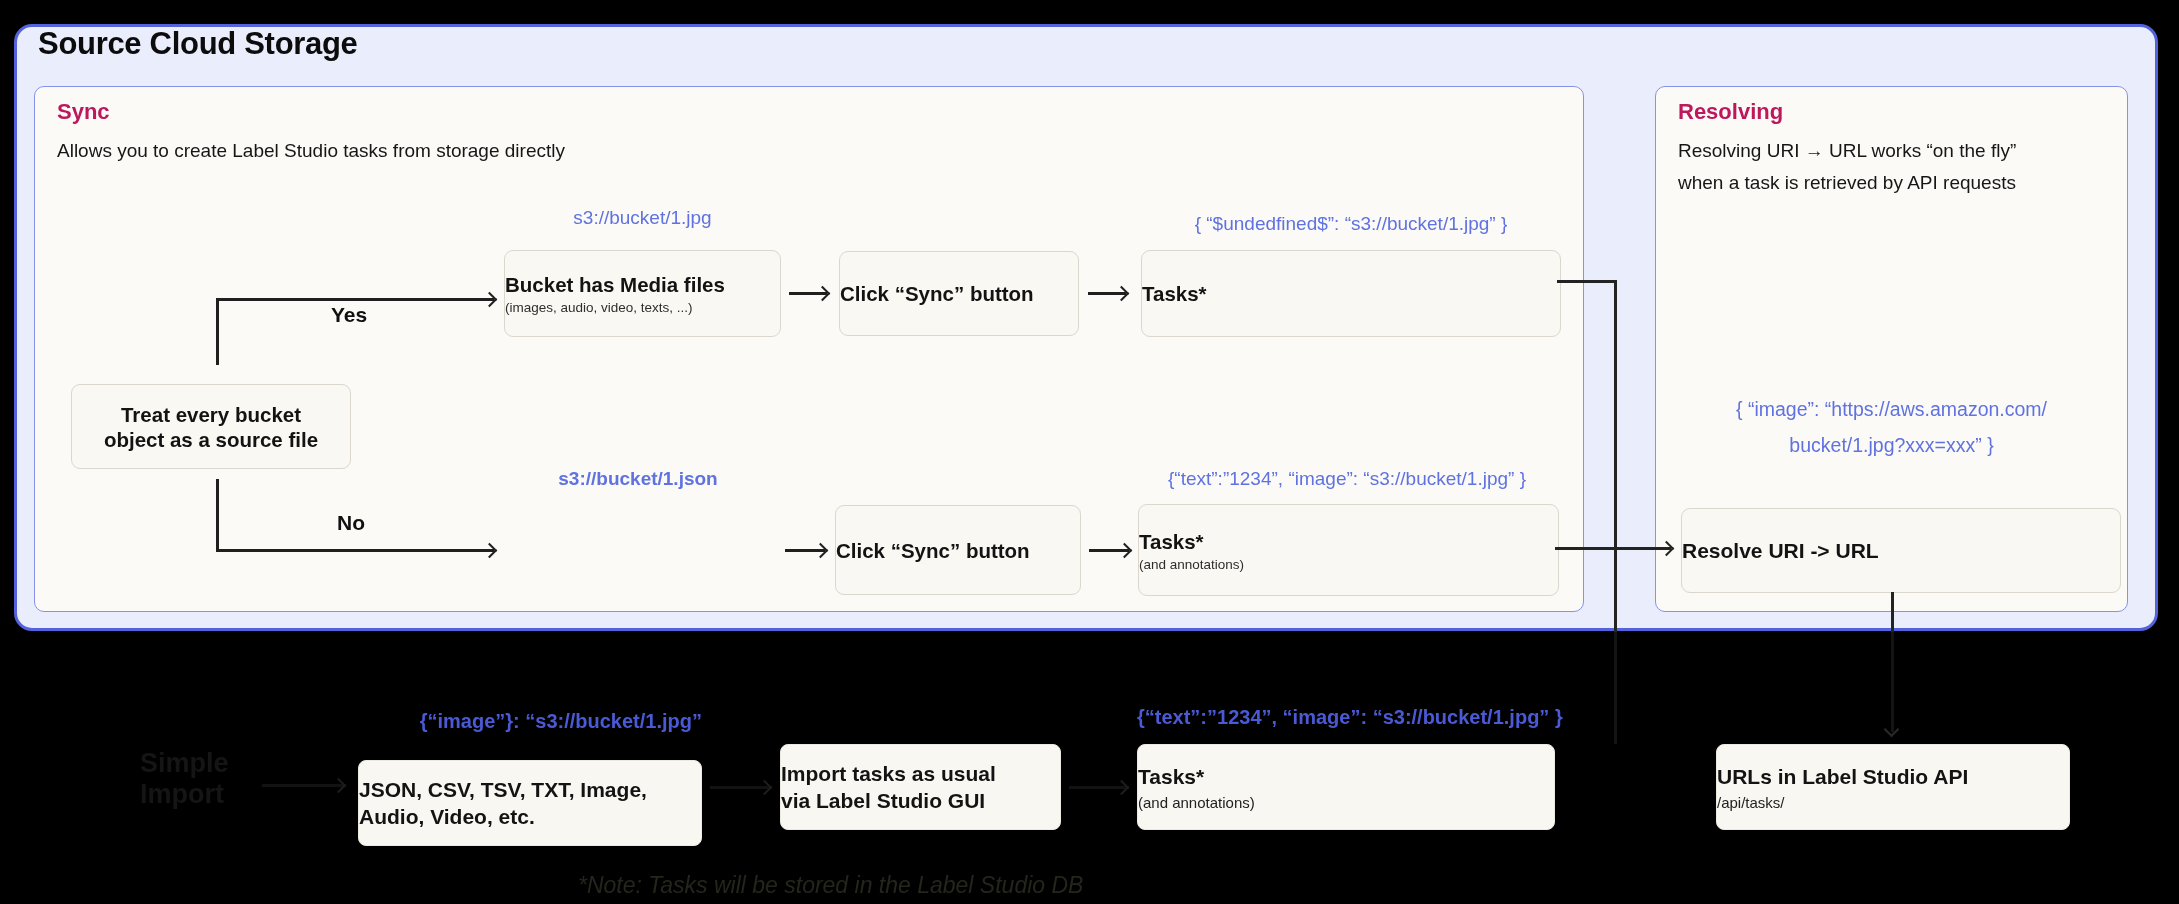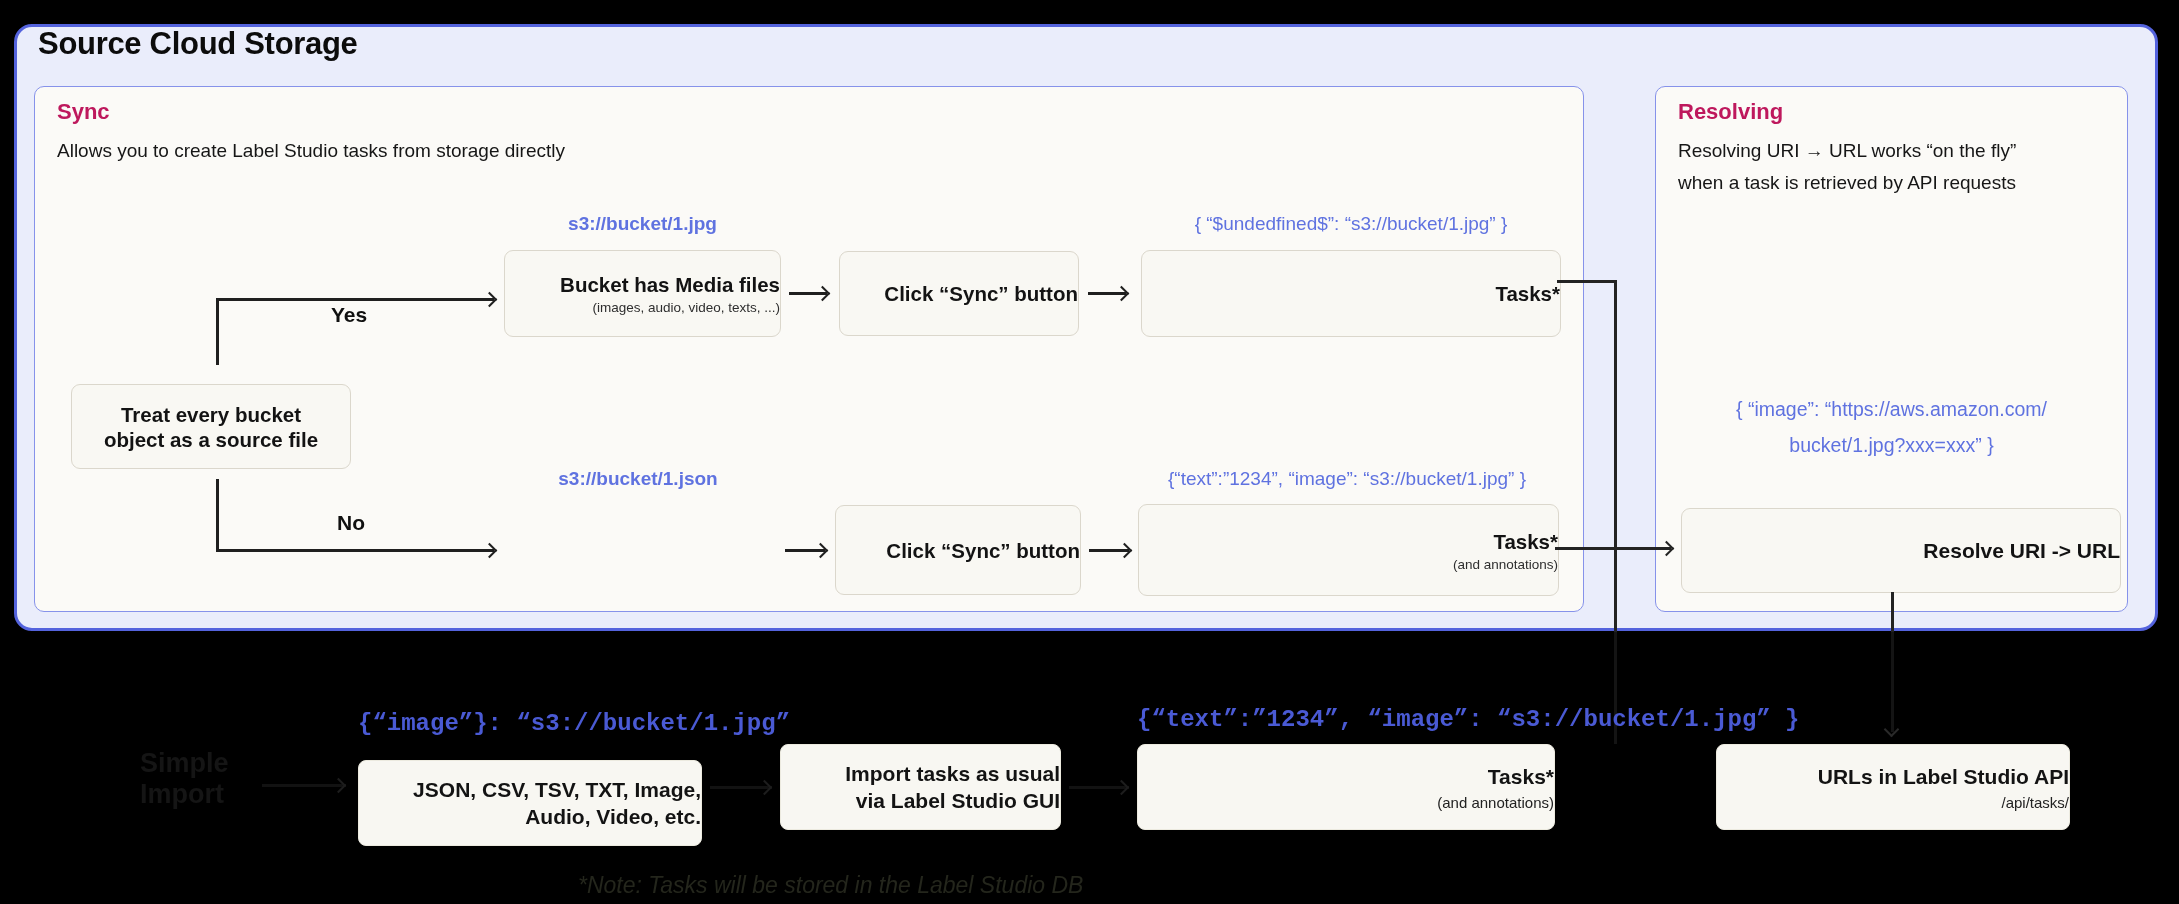--- a/index.html
+++ b/index.html
@@ -18,34 +18,34 @@
   
   .panel {
     background:#fbfaf7; border:1.5px solid #8692ea; border-radius:10px;
   }
   .panel-heading { font-size:22px; font-weight:700; color:#be185d; }
   .panel-desc { font-size:19px; color:#161616; line-height:32px; }
 
   
   .node {
     background:#f9f8f3; border:1px solid #dbd7cc; border-radius:9px;
-    display:flex; flex-direction:column; align-items:flex-end; justify-content:center;
+    display:flex; flex-direction:column; align-items:flex-start; justify-content:center;
     text-align:center; color:#131313;
   }
   .node-title { font-size:20.5px; font-weight:600; line-height:25px; }
   .node-sub { font-size:13.5px; color:#2e2e2e; margin-top:3px; }
   .node-sub-md { font-size:15px; color:#222; margin-top:5px; }
 
   
   .node-dark-bg { background:#f8f7f2; border:1px solid #eceadf; border-radius:8px; }
 
   .blue { color:#5f72e0; }
   .blue-dark { color:#4a5ad4; }
   .uri-label { font-size:19px; text-align:center; white-space:nowrap; }
-  .json-label-dark { font-size:24px; font-weight:600; text-align:right; white-space:nowrap;font-family:Liberation Mono, monospace; }
+  .json-label-dark { font-size:20px; font-weight:600; text-align:right; white-space:nowrap; }
 
   
   .hline { height:2.5px; background:#1f1f1f; }
   .vline { width:2.5px; background:#1f1f1f; }
   .hline-faint { height:2.5px; background:#121212; }
   .vline-faint { width:2.5px; background:#141414; }
   .chev-r, .chev-d {
     width:11px; height:11px;
     border-top:2.5px solid #1f1f1f; border-right:2.5px solid #1f1f1f;
   }
@@ -81,21 +81,21 @@
     <div class="abs vline" style="left:181px; top:212px; height:66px;"></div>
     <div class="abs hline" style="left:181px; top:211px; width:278px;"></div>
     <div class="abs chev-r" style="left:449px; top:207px;"></div>
     <div class="abs branch-label" style="left:296px; top:216px;">Yes</div>
 
     <div class="abs vline" style="left:181px; top:392px; height:72px;"></div>
     <div class="abs hline" style="left:181px; top:462px; width:278px;"></div>
     <div class="abs chev-r" style="left:449px; top:458px;"></div>
     <div class="abs branch-label" style="left:302px; top:424px;">No</div>
 
-    <div class="abs uri-label blue" style="left:469px; top:126px; width:277px;font-weight:bold;">s3://bucket/1.jpg</div>
+    <div class="abs uri-label blue" style="left:469px; top:120px; width:277px;">s3://bucket/1.jpg</div>
     <div class="abs node" style="left:469px; top:163px; width:277px; height:87px;">
       <div class="node-title">Bucket has Media files</div>
       <div class="node-sub">(images, audio, video, texts, ...)</div>
     </div>
     <div class="abs hline" style="left:754px; top:205px; width:38px;"></div>
     <div class="abs chev-r" style="left:782px; top:201px;"></div>
     <div class="abs node" style="left:804px; top:164px; width:240px; height:85px;">
       <div class="node-title">Click “Sync” button</div>
     </div>
     <div class="abs hline" style="left:1053px; top:205px; width:38px;"></div>

